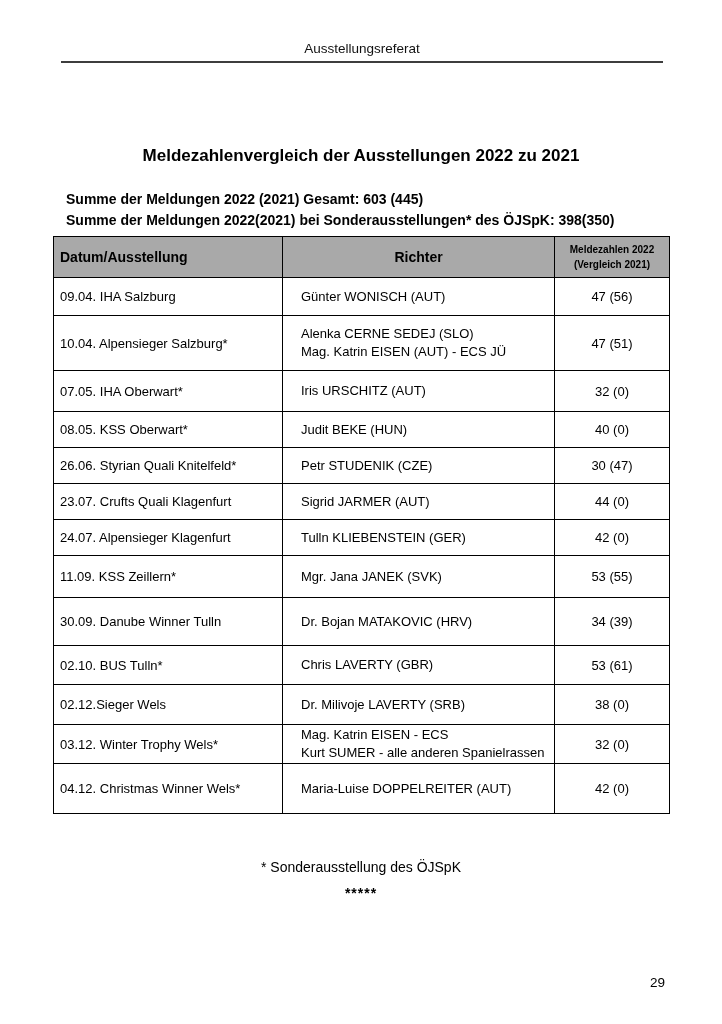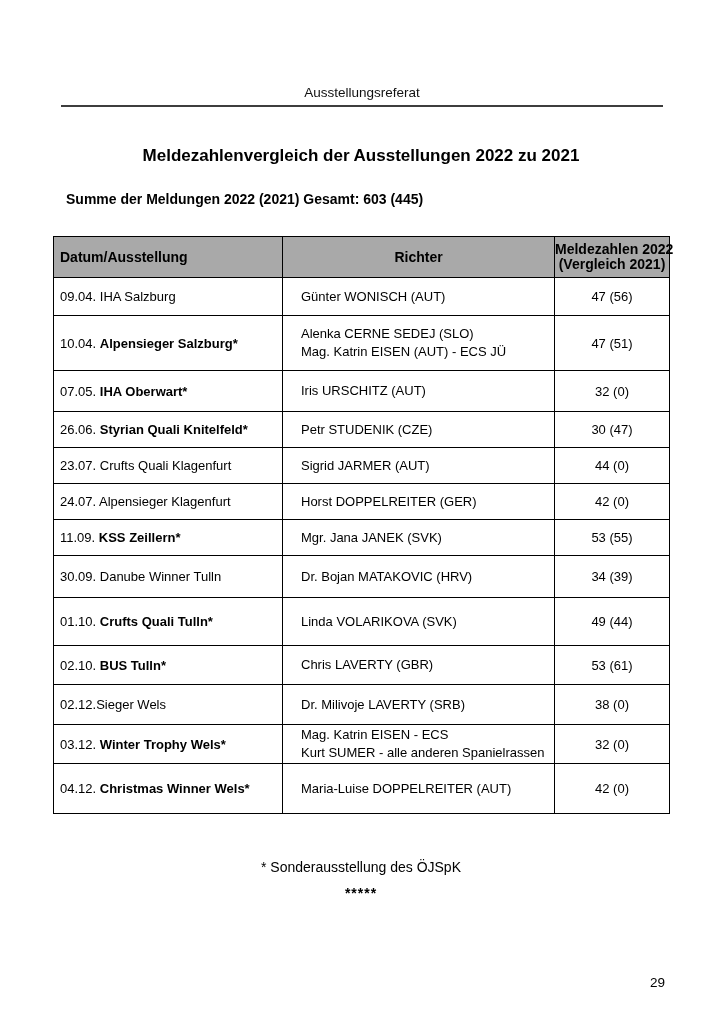--- a/index.html
+++ b/index.html
@@ -7,21 +7,21 @@
   body {
     width:722px; height:1024px; position:relative;
     font-family:"Liberation Sans","DejaVu Sans",sans-serif;
     color:#000;
   }
   .page { position:absolute; inset:0; background:#fff; }
 
   .running-header {
     position:absolute; top:41px; left:61px; width:602px;
     text-align:center; font-size:13.5px; color:#111;
-    padding-bottom:5px; border-bottom:2px solid #3d3d3d;margin-top:44px;
+    padding-bottom:5px; border-bottom:2px solid #3d3d3d;
   }
 
   .doc-title {
     position:absolute; top:146px; left:0; width:722px;
     text-align:center; font-weight:bold; font-size:17px;
   }
 
   .summary { position:absolute; top:177px; left:66px; font-weight:bold; font-size:14px; line-height:21px;margin-top:12px; }
 
   table.meld {
@@ -29,25 +29,25 @@
     border-collapse:collapse; table-layout:fixed;border-radius:17px;
   }
   table.meld col.w1 { width:229px; }
   table.meld col.w2 { width:272px; }
   table.meld col.w3 { width:115px; }
   table.meld th, table.meld td { border:1px solid #000; vertical-align:middle; }
   table.meld thead tr { height:41px; }
   table.meld thead th { background:#a9a9a9; font-weight:bold; }
   th.c1 { text-align:left; padding-left:6px; font-size:14px; }
   th.c2 { text-align:center; font-size:14px;margin-top:40px; }
-  th.c3 { text-align:center; font-size:14px; line-height:15px; white-space:pre; }
+  th.c3 { text-align:center; font-size:10px; line-height:15px; white-space:pre; }
   td.c1 { padding-left:6px; font-size:13px; white-space:nowrap; }
   td.c2 { padding-left:18px; font-size:13px; white-space:pre; line-height:18px; }
   td.c3 { text-align:center; font-size:13px; white-space:nowrap; }
-  .bold { font-weight:bold; }
+  .bold { font-weight:normal; }
 
   tbody tr:nth-child(1){height:38px}  tbody tr:nth-child(2){height:55px}
   tbody tr:nth-child(3){height:41px}  tbody tr:nth-child(4){height:36px}
   tbody tr:nth-child(5){height:36px}  tbody tr:nth-child(6){height:36px}
   tbody tr:nth-child(7){height:36px}  tbody tr:nth-child(8){height:42px}
   tbody tr:nth-child(9){height:48px}  tbody tr:nth-child(10){height:39px}
   tbody tr:nth-child(11){height:40px} tbody tr:nth-child(12){height:39px}
   tbody tr:nth-child(13){height:50px} tbody tr:nth-child(14){height:38px}
 
   .footnote { position:absolute; top:859px; left:0; width:722px; text-align:center; font-size:14px; }
@@ -60,20 +60,21 @@
 <div class="page">
 
   <div class="running-header">
     <span>Ausstellungsreferat</span>
   </div>
 
   <div class="doc-title">Meldezahlenvergleich der Ausstellungen 2022 zu 2021</div>
 
   <div class="summary">
     <div>Summe der Meldungen 2022 (2021) Gesamt: 603 (445)</div>
+    <div>Summe der Meldungen 2022(2021) bei Sonderausstellungen* des ÖJSpK: 398(350)</div>
   </div>
 
   <table class="meld">
     <colgroup>
         <col class="w1">
         <col class="w2">
         <col class="w3">
       </colgroup>
     <thead>
       <tr>
@@ -94,48 +95,48 @@
         <td class="c2">Alenka CERNE SEDEJ (SLO)
 Mag. Katrin EISEN (AUT) - ECS JÜ</td>
         <td class="c3">47 (51)</td>
       </tr>
       <tr>
         <td class="c1"><span>07.05. </span><span class="bold">IHA Oberwart*</span></td>
         <td class="c2">Iris URSCHITZ (AUT)</td>
         <td class="c3">32 (0)</td>
       </tr>
       <tr>
+        <td class="c1"><span>08.05. </span><span class="bold">KSS Oberwart*</span></td>
+        <td class="c2">Judit BEKE (HUN)</td>
+        <td class="c3">40 (0)</td>
+      </tr>
+      <tr>
         <td class="c1"><span>26.06. </span><span class="bold">Styrian Quali Knitelfeld*</span></td>
         <td class="c2">Petr STUDENIK (CZE)</td>
         <td class="c3">30 (47)</td>
       </tr>
       <tr>
         <td class="c1"><span>23.07. </span><span>Crufts Quali Klagenfurt</span></td>
         <td class="c2">Sigrid JARMER (AUT)</td>
         <td class="c3">44 (0)</td>
       </tr>
       <tr>
         <td class="c1"><span>24.07. </span><span>Alpensieger Klagenfurt</span></td>
-        <td class="c2">Horst DOPPELREITER (GER)</td>
+        <td class="c2">Tulln KLIEBENSTEIN (GER)</td>
         <td class="c3">42 (0)</td>
       </tr>
       <tr>
         <td class="c1"><span>11.09. </span><span class="bold">KSS Zeillern*</span></td>
         <td class="c2">Mgr. Jana JANEK (SVK)</td>
         <td class="c3">53 (55)</td>
       </tr>
       <tr>
         <td class="c1"><span>30.09. </span><span>Danube Winner Tulln</span></td>
         <td class="c2">Dr. Bojan MATAKOVIC (HRV)</td>
         <td class="c3">34 (39)</td>
-      </tr>
-      <tr>
-        <td class="c1"><span>01.10. </span><span class="bold">Crufts Quali Tulln*</span></td>
-        <td class="c2">Linda VOLARIKOVA (SVK)</td>
-        <td class="c3">49 (44)</td>
       </tr>
       <tr>
         <td class="c1"><span>02.10. </span><span class="bold">BUS Tulln*</span></td>
         <td class="c2">Chris LAVERTY (GBR)</td>
         <td class="c3">53 (61)</td>
       </tr>
       <tr>
         <td class="c1"><span>02.12.</span><span>Sieger Wels</span></td>
         <td class="c2">Dr. Milivoje LAVERTY (SRB)</td>
         <td class="c3">38 (0)</td>

